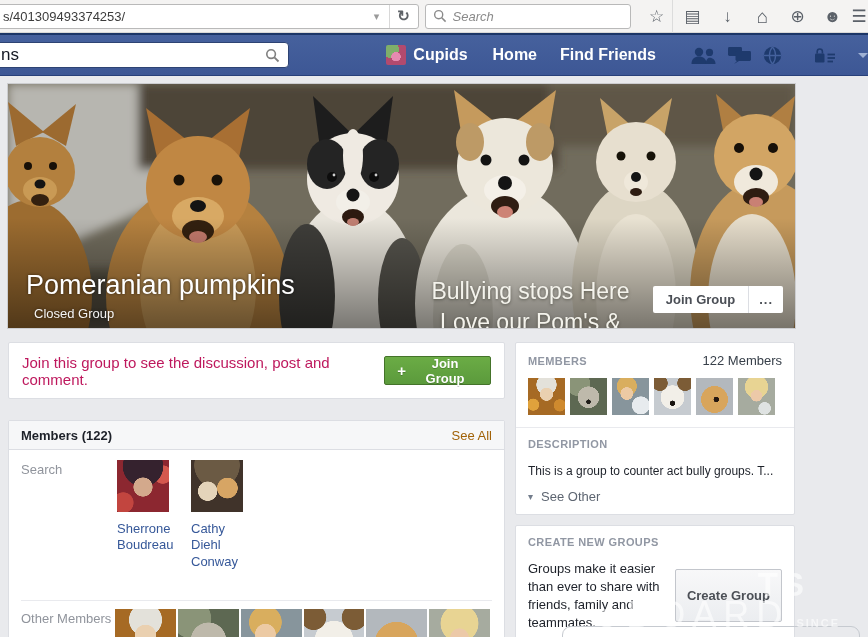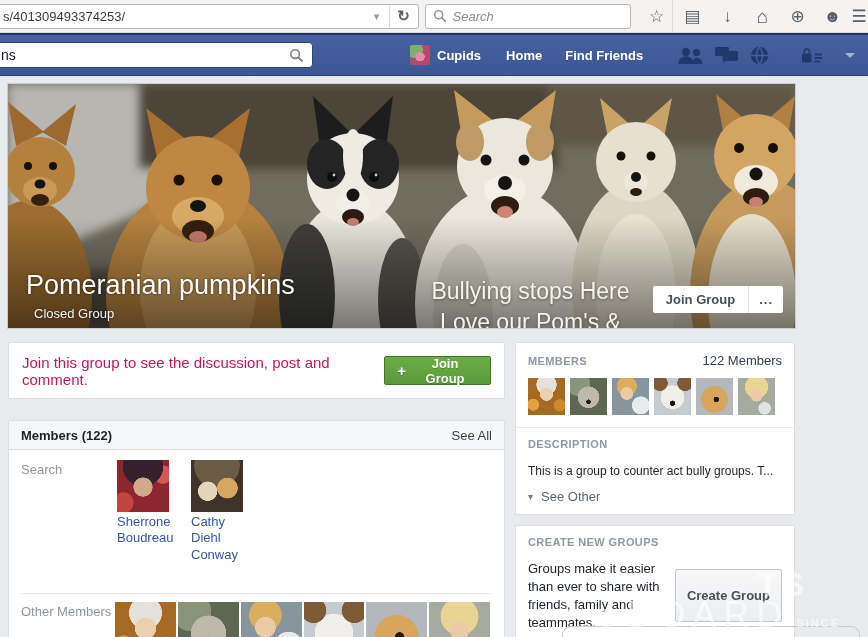--- a/index.html
+++ b/index.html
@@ -19,25 +19,25 @@
   .bsearch{margin-left:6px;width:208px;height:25px;background:#fff;border:1px solid #b9b9b9;border-radius:3px;display:flex;align-items:center;padding:0 7px;gap:6px;}
   .bsearch .ph{font-style:italic;color:#8a8a8a;font-size:13px;}
   .btools{display:flex;align-items:center;margin-left:10px;color:#5b6169;}
   .btool{width:35px;text-align:center;font-size:17px;color:#5b6169;cursor:pointer;line-height:33px;}
   .btool.first{border-right:1px solid #dcdcdc;margin-right:2px;width:32px;}
   .btool.menu{width:18px;overflow:hidden;}
 
   
   .fb-bar{position:absolute;left:0;top:33px;width:868px;height:43px;background:linear-gradient(#46619d,#3d5795);border-top:2px solid #1c3667;border-bottom:1px solid #28407a;display:flex;align-items:center;}
   .fb-search{margin-left:-8px;width:321px;height:26px;background:#fff;border:1px solid #2d4373;border-radius:0 4px 4px 0;display:flex;align-items:center;padding:0 8px;}
-  .fb-search .q{flex:1;font-size:14px;color:#141823;}
+  .fb-search .q{flex:1;font-size:17px;color:#141823;}
   .fb-right{display:flex;align-items:center;margin-left:97px;}
   .fb-av{width:20px;height:20px;border-radius:2px;margin-right:7px;cursor:pointer;
     background:radial-gradient(circle at 50% 58%,#e58ab0 30%,rgba(0,0,0,0) 31%),radial-gradient(circle at 22% 22%,#7fae6a 38%,rgba(0,0,0,0) 39%),#b24a6e;}
-  .fb-link{color:#fff;font-weight:bold;font-size:13px;cursor:pointer;white-space:nowrap;}
+  .fb-link{color:#fff;font-weight:bold;font-size:16px;cursor:pointer;white-space:nowrap;}
   .fb-name{margin-right:25px;}
   .fb-home{margin-right:23px;}
   .fb-ff{margin-right:34px;}
   .fb-ic{margin-right:11px;cursor:pointer;display:flex;align-items:center;}
   .fb-ic svg{display:block;}
   .fb-lock{margin-left:22px;}
   .fb-caret{width:0;height:0;border-left:5px solid transparent;border-right:5px solid transparent;border-top:5px solid #9fb1d4;margin-left:10px;cursor:pointer;}
 
   
   .cover{position:absolute;left:8px;top:84px;width:787px;height:244px;overflow:hidden;background:#6f6b5e;box-shadow:0 0 0 1px rgba(0,0,0,.12);}
@@ -58,28 +58,28 @@
   .col-right{width:280px;}
   .panel{background:#fff;border:1px solid #dcdee3;border-radius:2px;}
 
   .cta-panel{height:57px;display:flex;align-items:center;padding:0 13px;margin-bottom:21px;}
   .cta-text{font-size:15px;color:#be185d;}
   .green-btn{margin-left:auto;height:29px;background:linear-gradient(#6bac45,#5b9a3c);border:1px solid #44732a;border-radius:2px;color:#fff;font-weight:bold;font-size:13px;display:flex;align-items:center;gap:6px;padding:0 12px;cursor:pointer;text-shadow:0 1px 0 rgba(0,0,0,.2);}
   .green-plus{font-size:15px;font-weight:bold;}
 
   .ph-header{height:29px;background:#f6f7f8;border-bottom:1px solid #dcdee3;display:flex;align-items:center;padding:0 12px;}
   .ph-title{font-weight:bold;font-size:13px;color:#1d2129;}
-  .ph-seeall{margin-left:auto;color:#404040;font-size:13px;cursor:pointer;}
+  .ph-seeall{margin-left:auto;color:#a16207;font-size:13px;cursor:pointer;}
   .m-body{padding:10px 12px 0;}
   .m-row{display:flex;}
   .m-label{width:96px;color:#90949c;font-size:13px;padding-top:2px;}
   .admin-card{width:63px;margin-right:11px;cursor:pointer;}
   .pic{background-size:cover;cursor:pointer;}
   .admin-pic{width:52px;height:52px;}
-  .admin-name{margin-top:2px;font-size:13px;line-height:1.25;color:#365899;}
+  .admin-name{margin-top:9px;font-size:13px;line-height:1.25;color:#365899;}
   .m-divider{border-top:1px solid #e9eaee;margin:30px 0 8px;}
   .thumb62{width:62px;height:60px;margin-right:2px;}
 
   .sp{padding:10px 12px;margin-bottom:10px;}
   .caps{font-size:11px;font-weight:bold;color:#9197a3;letter-spacing:.4px;}
   .sp-head{display:flex;align-items:baseline;}
   .sp-count{margin-left:auto;font-size:13px;color:#38404a;}
   .thumbs{display:flex;gap:5px;margin-top:10px;}
   .thumb37{width:37px;height:37px;}
   .sp-divider{border-top:1px solid #e9eaee;margin:12px -12px 10px;}

